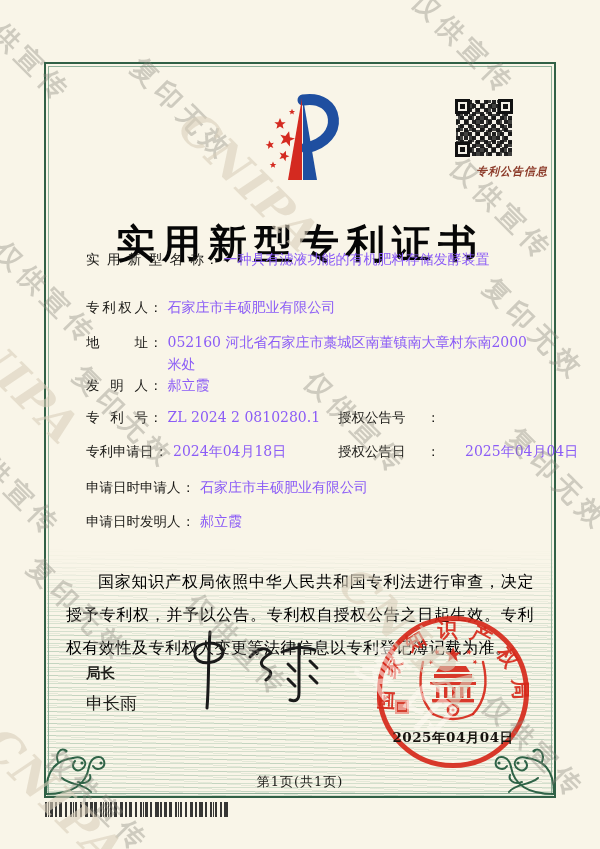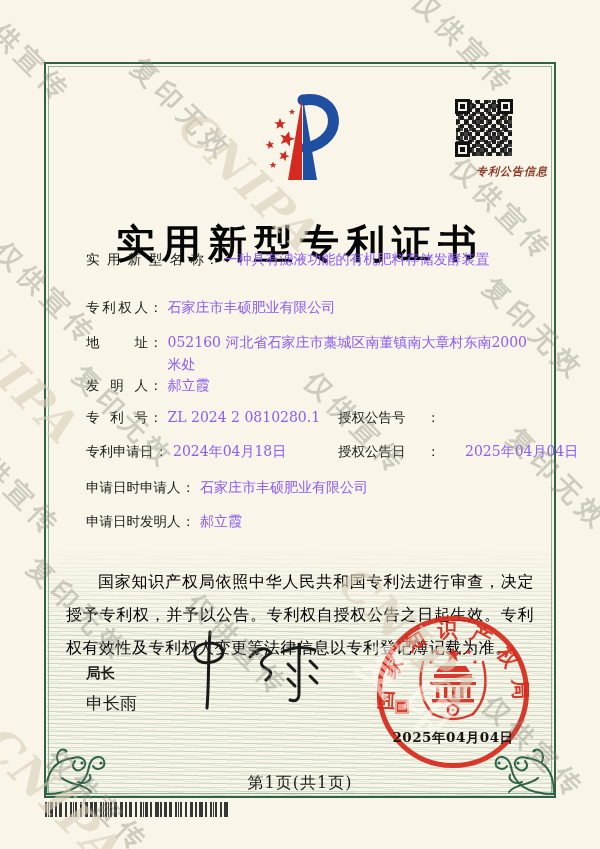--- a/index.html
+++ b/index.html
@@ -79,21 +79,21 @@
   .seal-mark { position:absolute; left:18px; top:84px; width:14px; height:14px;
                background:rgba(211,44,28,.9);
                box-shadow:inset 0 0 0 2px rgba(255,240,234,.55); }
   .seal-mark::after { content:""; position:absolute; inset:4px 3px; background:rgba(255,240,234,.5); }
   .seal-wm { position:absolute; left:388px; top:628px; z-index:31; font-size:50px; font-weight:700;
              color:rgba(255,250,243,.55); transform:rotate(42deg); transform-origin:left top;
              letter-spacing:10px; white-space:nowrap; pointer-events:none; }
 
   
   .footer { position:absolute; left:0; top:773px; width:100%; text-align:center; z-index:10;
-            font-size:16px; color:#1c1b18; letter-spacing:1px; }
+            font-size:13px; color:#1c1b18; letter-spacing:1px; }
   .barcode { position:absolute; left:45px; top:802px; width:184px; height:15px; z-index:10;
     background:
       repeating-linear-gradient(90deg, #1d1d1d 0 2px, transparent 2px 5px),
       repeating-linear-gradient(90deg, #1d1d1d 0 1px, transparent 1px 7px),
       repeating-linear-gradient(90deg, transparent 0 3px, #1d1d1d 3px 4px, transparent 4px 11px);
     opacity:.88; }
 
   
   .wm { position:absolute; z-index:30; white-space:nowrap; pointer-events:none;
         transform:rotate(45deg); transform-origin:left top; }

